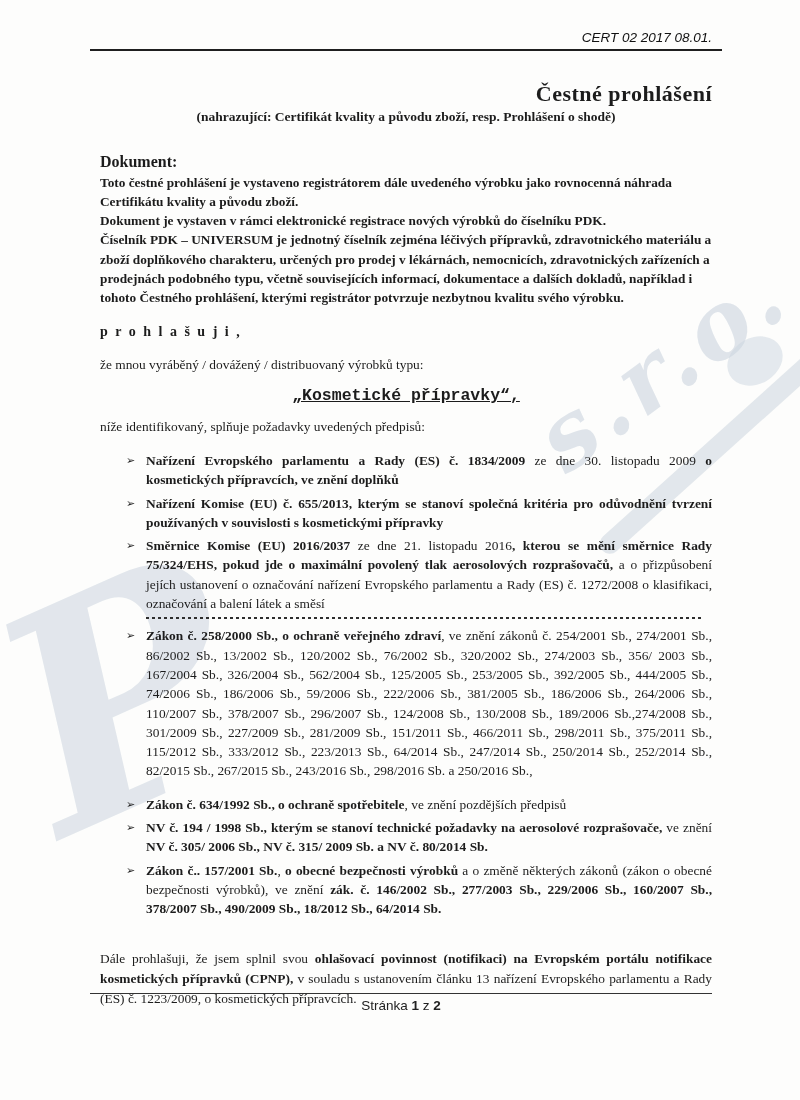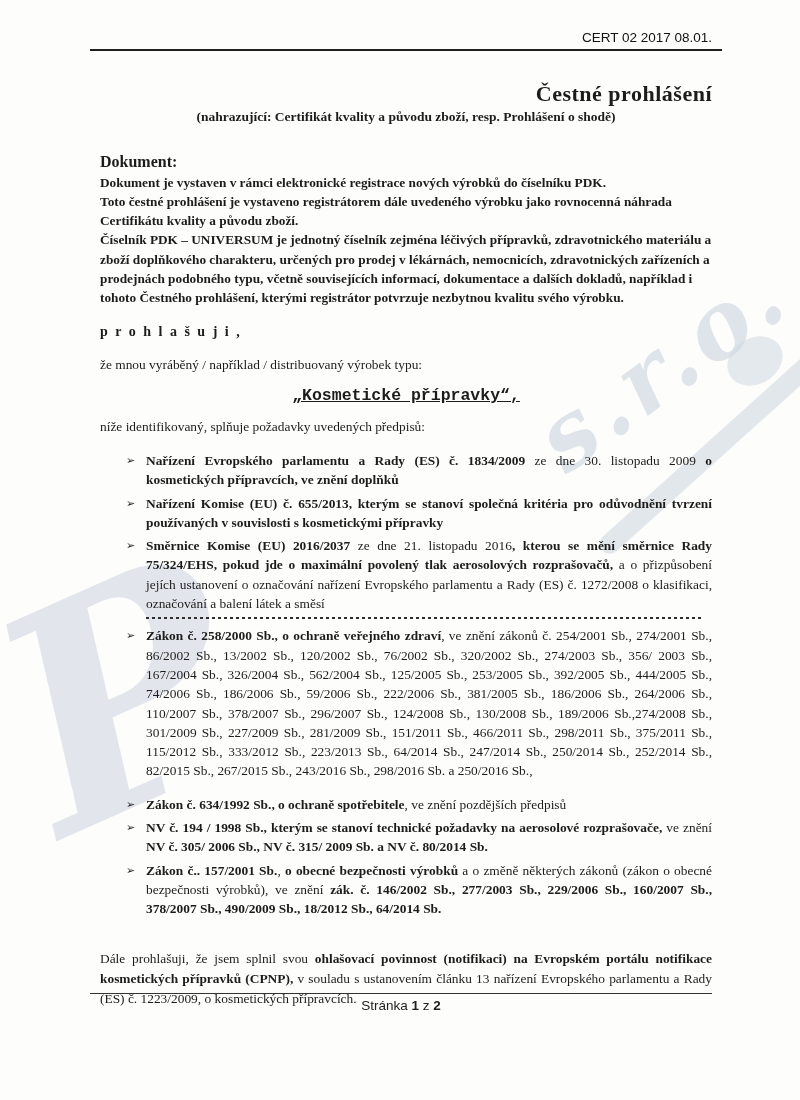--- a/index.html
+++ b/index.html
@@ -36,21 +36,21 @@
     position:absolute;top:338px;left:726px;
     width:58px;height:46px;border-radius:50%;
     background:#ccd5df;opacity:.5;
     transform:rotate(-30deg);
   }
   
   .content{position:relative;z-index:1;padding:30px 88px 0 100px;}
   .doc-code{
     text-align:right;
     font-family:"Liberation Sans","DejaVu Sans",sans-serif;
-    font-size:13.5px;color:#111;
+    font-style:italic;font-size:13.5px;color:#111;
   }
   .header-rule{
     border:none;border-top:2px solid #1f1f1f;
     margin:4px -10px 0 -10px;
   }
   .title{
     margin:30px 0 0 0;text-align:right;
     font-size:22px;font-weight:bold;letter-spacing:.5px;
   }
   .subtitle{
@@ -106,28 +106,28 @@
 
     <div class="doc-code">CERT 02 2017 08.01.</div>
     <hr class="header-rule">
 
     <h1 class="title">Čestné prohlášení</h1>
     <div class="subtitle">(nahrazující: Certifikát kvality a původu zboží, resp. Prohlášení o shodě)</div>
 
     <div class="preamble">
       <div class="preamble-heading">Dokument:</div>
       <div class="preamble-body">
+          <div>Toto čestné prohlášení je vystaveno registrátorem dále uvedeného výrobku jako rovnocenná náhrada Certifikátu kvality a původu zboží.</div>
           <div>Dokument je vystaven v rámci elektronické registrace nových výrobků do číselníku PDK.</div>
-          <div>Toto čestné prohlášení je vystaveno registrátorem dále uvedeného výrobku jako rovnocenná náhrada Certifikátu kvality a původu zboží.</div>
           <div>Číselník PDK – UNIVERSUM je jednotný číselník zejména léčivých přípravků, zdravotnického materiálu a zboží doplňkového charakteru, určených pro prodej v lékárnách, nemocnicích, zdravotnických zařízeních a prodejnách podobného typu, včetně souvisejících informací, dokumentace a dalších dokladů, například i tohoto Čestného prohlášení, kterými registrátor potvrzuje nezbytnou kvalitu svého výrobku.</div>
         </div>
     </div>
 
     <div class="declare-verb">p r o h l a š u j i ,</div>
-    <div class="product-intro">že mnou vyráběný / například  / distribuovaný výrobek typu:</div>
+    <div class="product-intro">že mnou vyráběný / dovážený  / distribuovaný výrobků typu:</div>
     <div class="product-type">„Kosmetické přípravky“,</div>
     <div class="compliance-intro">níže identifikovaný, splňuje požadavky uvedených předpisů:</div>
 
     <div class="reg-list">
         <div class="reg-item">
           <span class="marker">➢</span>
           <div class="item-text"><b>Nařízení Evropského parlamentu a Rady (ES) č. 1834/2009 </b><span>ze dne 30. listopadu 2009 </span><b>o kosmetických přípravcích, ve znění doplňků</b></div>
         </div>
         <div class="reg-item">
           <span class="marker">➢</span>

